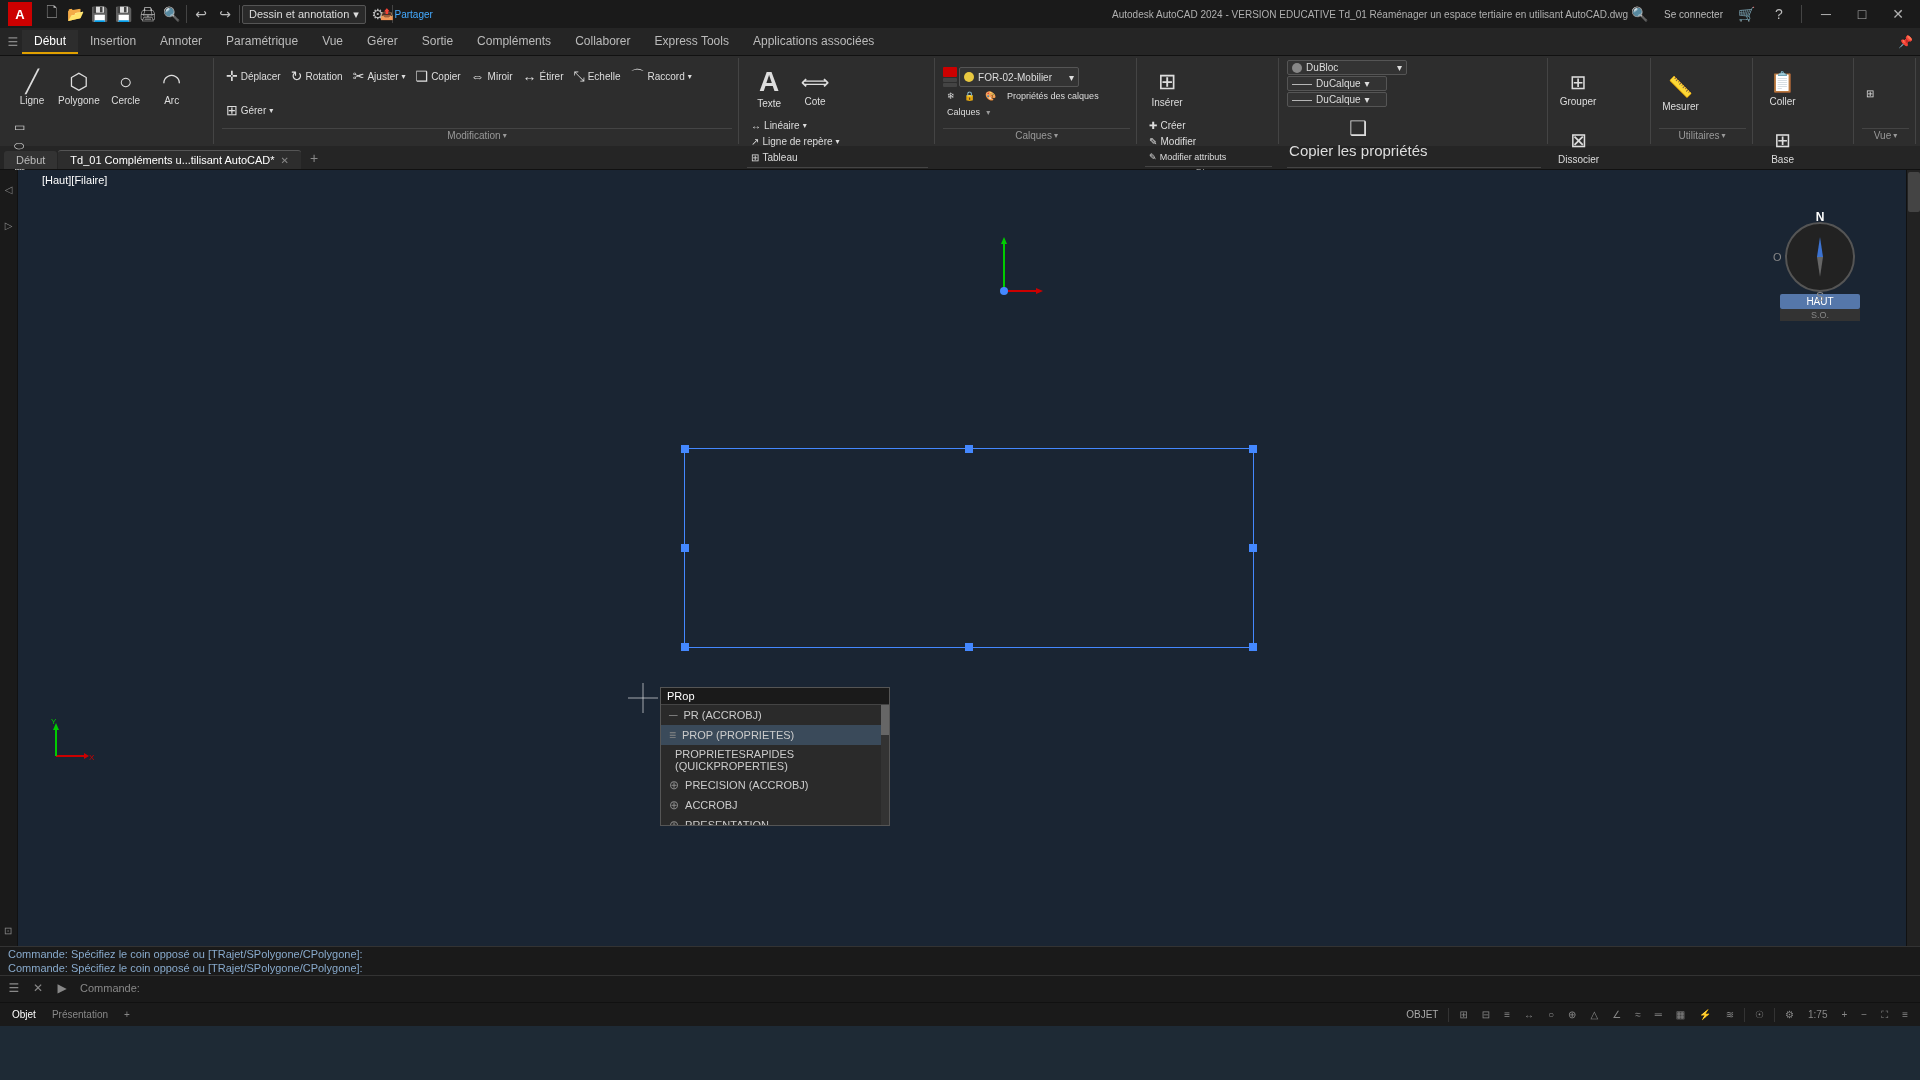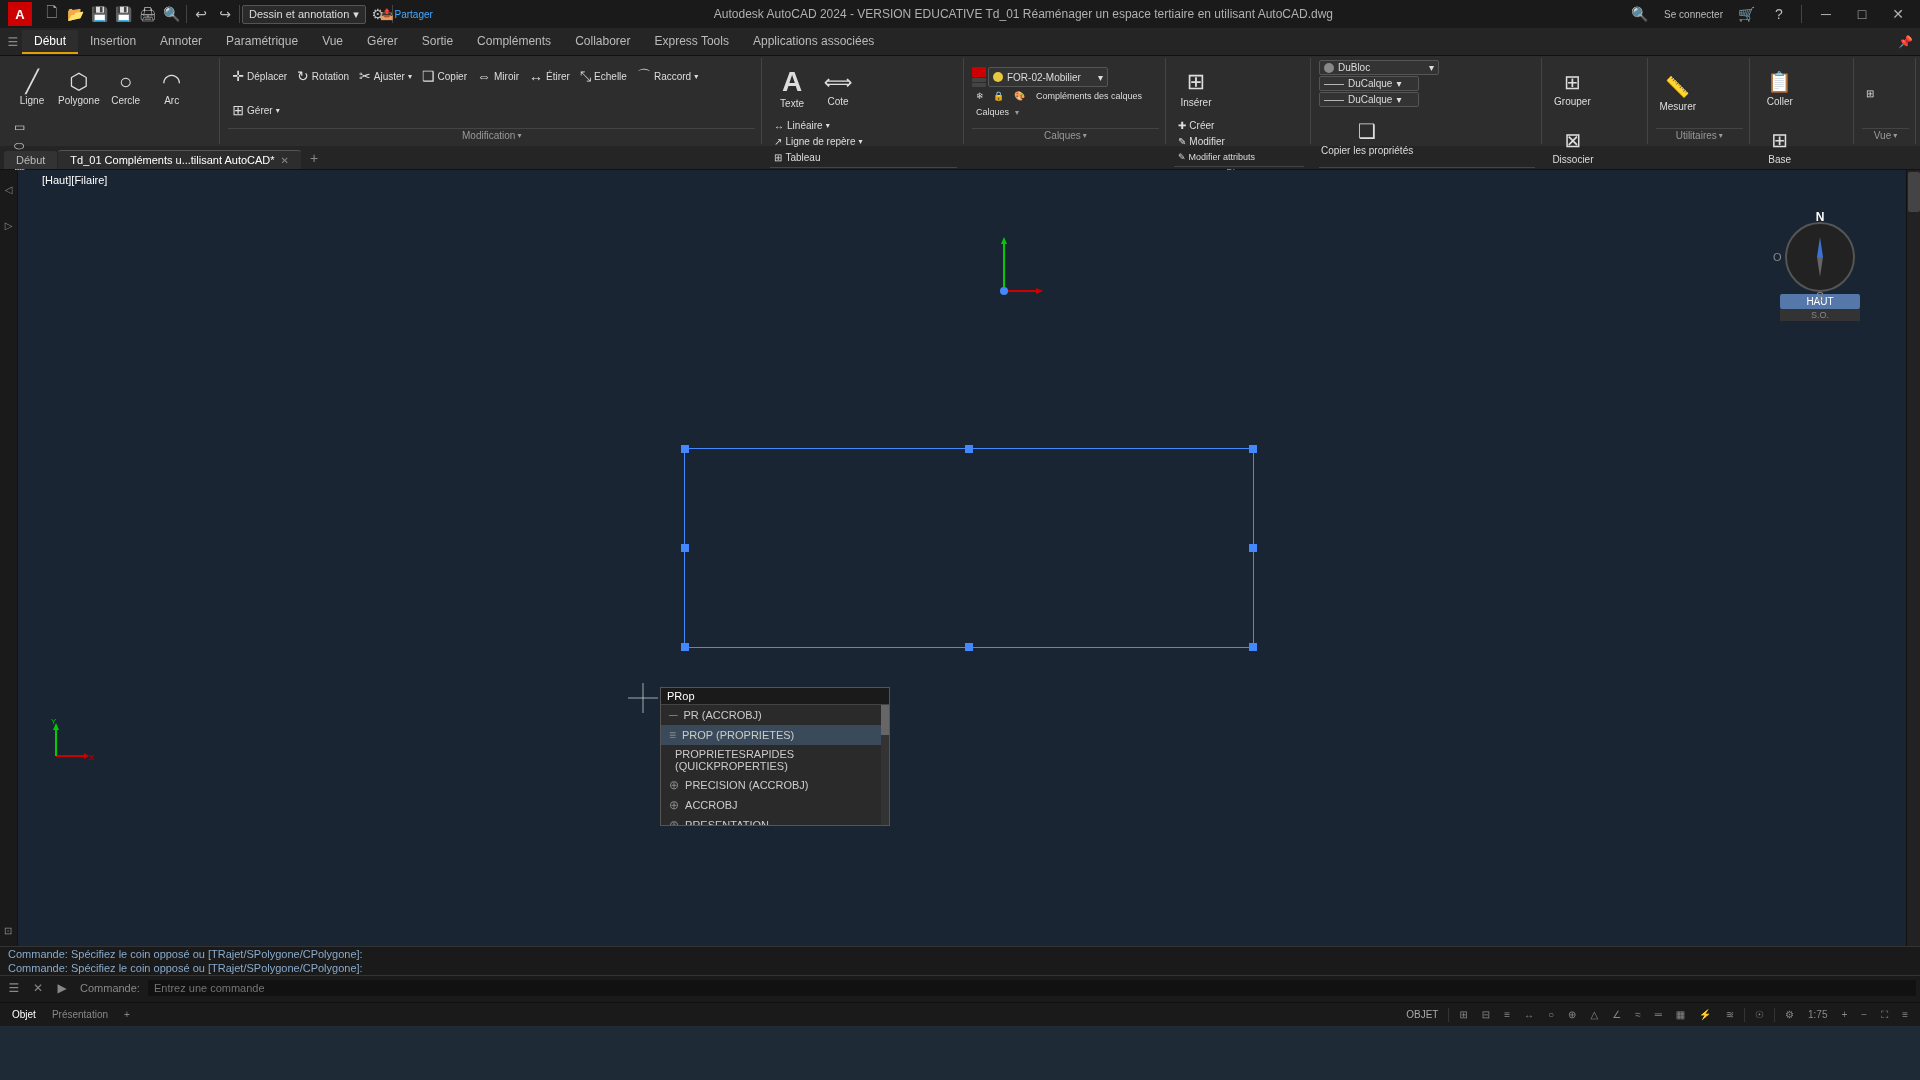--- a/index.html
+++ b/index.html
@@ -4,21 +4,21 @@
   <style>
     * { margin: 0; padding: 0; box-sizing: border-box; }
     body { width: 1920px; height: 1080px; overflow: hidden; background: #1e2a35; font-family: 'Segoe UI', Arial, sans-serif; font-size: 12px; color: #e0e0e0; }
 
     
     #title-bar {
       width: 100%; height: 28px; background: #1a1a1a; display: flex; align-items: center; padding: 0 8px;
       color: #c0c0c0; font-size: 11px; user-select: none;
     }
     #title-bar .logo { width: 24px; height: 24px; background: #c00; display: flex; align-items: center; justify-content: center; color: white; font-weight: bold; font-size: 13px; margin-right: 8px; }
-    #title-bar .title-text { flex: 1; text-align: center; font-size: 12px; color: #b0b0b0; }
+    #title-bar .title-text { flex: 1; text-align: right; font-size: 10px; color: #b0b0b0; }
     #title-bar .win-btn { width: 28px; height: 22px; display: flex; align-items: center; justify-content: center; cursor: pointer; color: #b0b0b0; font-size: 14px; }
 
     
     #ribbon-tabs { display: flex; align-items: center; height: 28px; background: #252525; padding: 0 4px; border-bottom: 1px solid #111; }
     .ribbon-tab { padding: 4px 12px; font-size: 12px; color: #bbb; cursor: pointer; border-bottom: 2px solid transparent; }
     .ribbon-tab.active { color: #fff; border-bottom: 2px solid #e0a000; background: #2d2d2d; }
 
     
     #ribbon-content { display: flex; align-items: stretch; height: 90px; padding: 2px 4px; gap: 2px; background: #2d2d2d; }
     .ribbon-group { display: flex; flex-direction: column; border-right: 1px solid #444; padding: 2px 6px; min-width: 60px; }
@@ -311,21 +311,21 @@
           <div class="for-dropdown">
             <span style="width:10px;height:10px;background:#e8c840;border-radius:50%;display:inline-block;"></span>
             <span>FOR-02-Mobilier</span>
             <span style="margin-left:auto;">▾</span>
           </div>
         </div>
         <div style="display:flex;gap:2px;flex-wrap:wrap;">
           <div class="rb-btn-small" style="font-size:9px;">❄</div>
           <div class="rb-btn-small" style="font-size:9px;">🔒</div>
           <div class="rb-btn-small" style="font-size:9px;">🎨</div>
-          <div class="rb-btn-small" style="font-size:9px;">Compléments des calques</div>
+          <div class="rb-btn-small" style="font-size:9px;">Propriétés des calques</div>
         </div>
         <div style="display:flex;gap:2px;align-items:center;">
           <div class="rb-btn-small" style="font-size:9px;">Calques</div>
           <span style="font-size:8px;color:#999;">▾</span>
         </div>
       </div>
     </div>
     <div class="ribbon-group-label">
       <span>Calques</span>
       <span class="expand-arrow">▾</span>
@@ -373,21 +373,21 @@
           <span>▾</span>
         </div>
         <div class="cal-dropdown">
           <span>——</span>
           <span>DuCalque</span>
           <span>▾</span>
         </div>
       </div>
       <div class="rb-btn">
         <div style="font-size:20px;">❑</div>
-        <div style="font-size:10px;">Copier les propriétés</div>
+        <div style="font-size:15px;">Copier les propriétés</div>
       </div>
     </div>
     <div class="ribbon-group-label">
       <span>Propriétés</span>
       <span class="expand-arrow">▾</span>
     </div>
   </div>
 
   <div class="ribbon-group rg-groupes">
     <div class="ribbon-group-buttons">
@@ -572,21 +572,20 @@
 </div>
 
 <div id="command-area">
   <div class="cmd-line">Commande: Spécifiez le coin opposé ou [TRajet/SPolygone/CPolygone]:</div>
   <div class="cmd-line">Commande: Spécifiez le coin opposé ou [TRajet/SPolygone/CPolygone]:</div>
   <div id="command-input-row">
     <div class="cmd-btn">☰</div>
     <div class="cmd-btn">✕</div>
     <div class="cmd-btn">▶</div>
     <span id="command-label">Commande:</span>
-    <input id="command-input" type="text" placeholder="Entrez une commande" style="">
   </div>
 </div>
 
 <div id="status-bar">
   <div class="status-item">
     <span style="color:#fff;">Objet</span>
   </div>
   <div class="status-item">
     <span>Présentation</span>
   </div>

